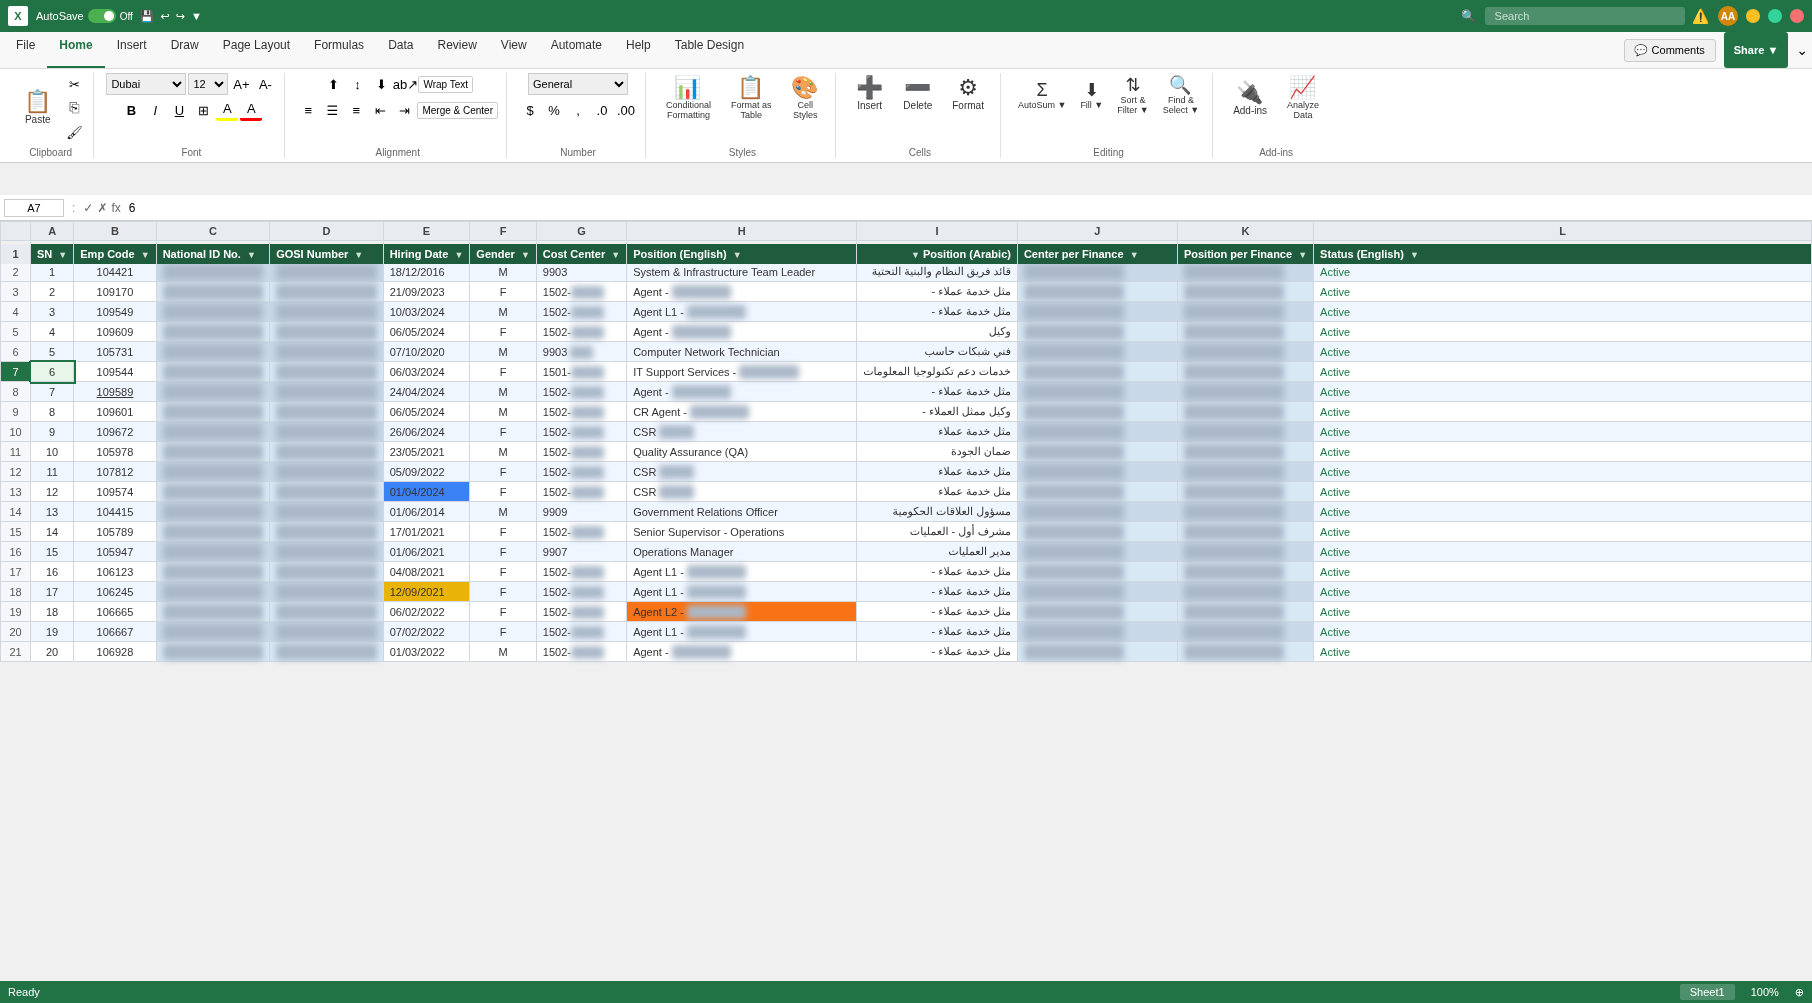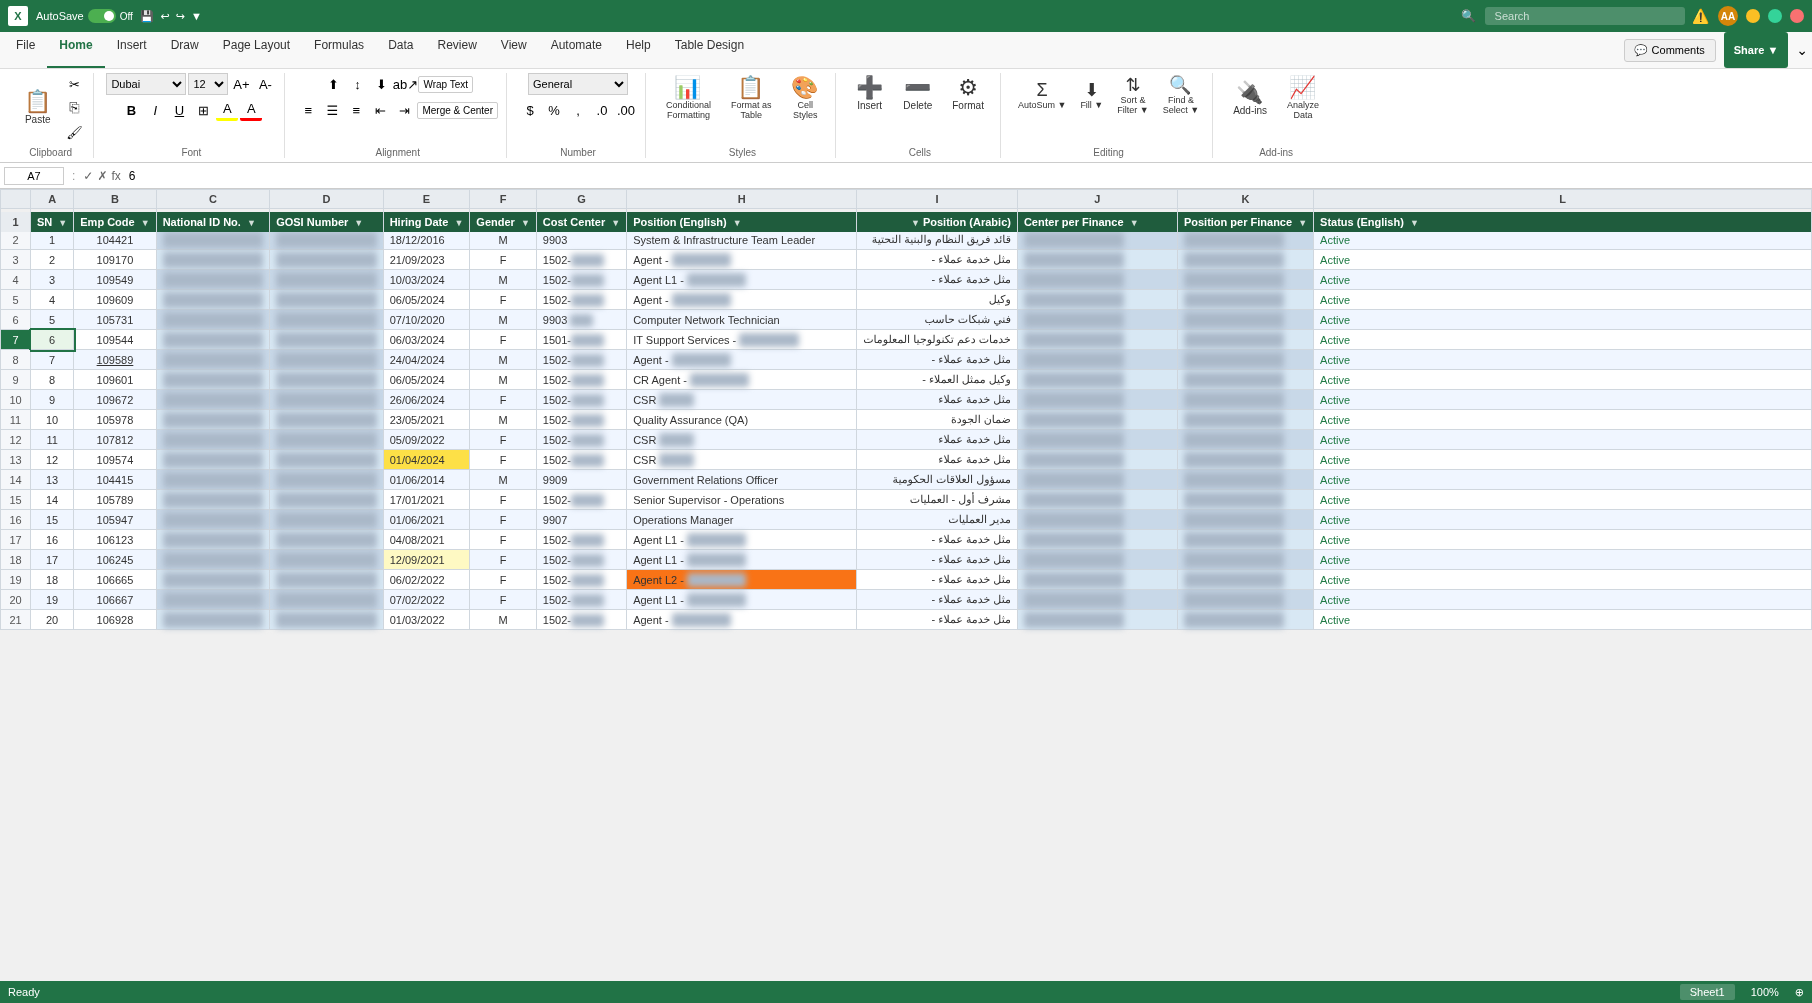--- a/index.html
+++ b/index.html
@@ -43,21 +43,21 @@
     .rb-btn { background: none; border: none; cursor: pointer; padding: 3px 5px; border-radius: 2px; display: flex; flex-direction: column; align-items: center; gap: 1px; font-size: 10px; color: #333; }
     .rb-btn .icon { font-size: 18px; line-height: 1; }
     .rb-btn.large { flex-direction: column; padding: 4px 8px; }
     .rb-btn.large .icon { font-size: 22px; }
     .font-select { width: 80px; height: 22px; font-size: 11px; border: 1px solid #ccc; }
     .size-select { width: 40px; height: 22px; font-size: 11px; border: 1px solid #ccc; }
     .rb-icon-btn { width: 22px; height: 22px; background: none; border: none; cursor: pointer; font-size: 13px; display: flex; align-items: center; justify-content: center; border-radius: 2px; }
     .format-select { width: 100px; height: 22px; font-size: 11px; border: 1px solid #ccc; }
 
     
-    .formula-bar { display: flex; align-items: center; background: #fff; border-bottom: 1px solid #ccc; padding: 2px 4px; height: 26px; gap: 4px; }
+    .formula-bar { display: flex; align-items: center; background: #fff; border-bottom: 1px solid #ccc; padding: 2px 4px; height: 26px; gap: 4px; margin-top: 32px; }
     .cell-ref { width: 60px; border: 1px solid #ccc; padding: 2px 4px; font-size: 11px; text-align: center; }
     .formula-separator { color: #999; padding: 0 4px; }
     .formula-icons { display: flex; gap: 4px; color: #666; font-size: 12px; }
     .formula-input { flex: 1; border: none; font-size: 12px; padding: 2px 4px; outline: none; }
 
     
     .spreadsheet-container { overflow: auto; height: calc(100vh - 200px); }
     .spreadsheet { border-collapse: collapse; width: 100%; }
     .spreadsheet th, .spreadsheet td { border: 1px solid #d0d7de; white-space: nowrap; font-size: 11px; }
 
@@ -521,21 +521,21 @@
           <td class="cell cell-blue" style="background: rgb(200, 216, 232);"><span class="blurred" style="background:#aab8c8;padding:2px 20px;border-radius:2px;color:transparent;">REDACTED</span></td>
           <td class="cell cell-blue" style="background: rgb(200, 216, 232);"><span class="blurred" style="background:#aab8c8;padding:2px 20px;border-radius:2px;color:transparent;">REDACTED</span></td>
           <td class="cell status-active" style="background: rgb(240, 246, 255);">Active</td>
         </tr>
         <tr>
           <td class="row-num">13</td>
           <td class="cell" style="background: rgb(255, 255, 255); text-align: center;">12</td>
           <td class="cell" style="background: rgb(255, 255, 255); text-align: center;">109574</td>
           <td class="cell cell-blue" style="background: rgb(216, 232, 244);"><span class="blurred" style="background:#aab8c8;padding:2px 20px;border-radius:2px;color:transparent;">REDACTED</span></td>
           <td class="cell cell-blue" style="background: rgb(216, 232, 244);"><span class="blurred" style="background:#aab8c8;padding:2px 20px;border-radius:2px;color:transparent;">REDACTED</span></td>
-          <td class="cell" style="background: #fde047;">01/04/2024</td>
+          <td class="cell" style="background: #3b82f6;">01/04/2024</td>
           <td class="cell" style="background: rgb(255, 255, 255); text-align: center;">F</td>
           <td class="cell" style="background: rgb(255, 255, 255);">1502-<span style="background:#aab8c8;padding:1px 10px;border-radius:2px;font-size:10px;color:transparent;" class="blurred">XX</span></td>
           <td class="cell" style="background: rgb(255, 255, 255);">CSR <span style="background:#aab8c8;padding:1px 10px;border-radius:2px;color:transparent;" class="blurred">XX</span></td>
           <td class="cell arabic-text" style="background: rgb(255, 255, 255);">مثل خدمة عملاء</td>
           <td class="cell cell-blue" style="background: rgb(216, 232, 244);"><span class="blurred" style="background:#aab8c8;padding:2px 20px;border-radius:2px;color:transparent;">REDACTED</span></td>
           <td class="cell cell-blue" style="background: rgb(216, 232, 244);"><span class="blurred" style="background:#aab8c8;padding:2px 20px;border-radius:2px;color:transparent;">REDACTED</span></td>
           <td class="cell status-active" style="background: rgb(255, 255, 255);">Active</td>
         </tr>
         <tr>
           <td class="row-num">14</td>
@@ -596,21 +596,21 @@
           <td class="cell cell-blue" style="background: rgb(216, 232, 244);"><span class="blurred" style="background:#aab8c8;padding:2px 20px;border-radius:2px;color:transparent;">REDACTED</span></td>
           <td class="cell cell-blue" style="background: rgb(216, 232, 244);"><span class="blurred" style="background:#aab8c8;padding:2px 20px;border-radius:2px;color:transparent;">REDACTED</span></td>
           <td class="cell status-active" style="background: rgb(255, 255, 255);">Active</td>
         </tr>
         <tr>
           <td class="row-num">18</td>
           <td class="cell" style="background: rgb(240, 246, 255); text-align: center;">17</td>
           <td class="cell" style="background: rgb(240, 246, 255); text-align: center;">106245</td>
           <td class="cell cell-blue" style="background: rgb(200, 216, 232);"><span class="blurred" style="background:#aab8c8;padding:2px 20px;border-radius:2px;color:transparent;">REDACTED</span></td>
           <td class="cell cell-blue" style="background: rgb(200, 216, 232);"><span class="blurred" style="background:#aab8c8;padding:2px 20px;border-radius:2px;color:transparent;">REDACTED</span></td>
-          <td class="cell" style="background: #fef9c3;">12/09/2021</td>
+          <td class="cell" style="background: #eab308;">12/09/2021</td>
           <td class="cell" style="background: rgb(240, 246, 255); text-align: center;">F</td>
           <td class="cell" style="background: rgb(240, 246, 255);">1502-<span style="background:#aab8c8;padding:1px 10px;border-radius:2px;font-size:10px;color:transparent;" class="blurred">XX</span></td>
           <td class="cell" style="background: rgb(240, 246, 255);">Agent L1 - <span style="background:#aab8c8;padding:1px 15px;border-radius:2px;color:transparent;" class="blurred">XXXX</span></td>
           <td class="cell arabic-text" style="background: rgb(240, 246, 255);">مثل خدمة عملاء -</td>
           <td class="cell cell-blue" style="background: rgb(200, 216, 232);"><span class="blurred" style="background:#aab8c8;padding:2px 20px;border-radius:2px;color:transparent;">REDACTED</span></td>
           <td class="cell cell-blue" style="background: rgb(200, 216, 232);"><span class="blurred" style="background:#aab8c8;padding:2px 20px;border-radius:2px;color:transparent;">REDACTED</span></td>
           <td class="cell status-active" style="background: rgb(240, 246, 255);">Active</td>
         </tr>
         <tr>
           <td class="row-num">19</td>

